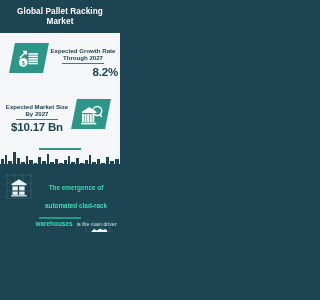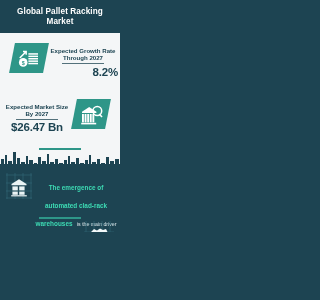--- a/index.html
+++ b/index.html
@@ -147,21 +147,21 @@
           <rect x="10.8" y="10.0" width="1.9" height="8.4"></rect>
           <rect x="13.4" y="10.0" width="1.9" height="8.4"></rect>
           <rect x="2.2" y="18.8" width="15.0" height="1.6"></rect>
           <circle cx="18.3" cy="7.0" r="4.4" fill="none" stroke="#ffffff" stroke-width="1.5"></circle>
           <rect x="20.9" y="9.6" width="1.5" height="4.0" transform="rotate(-45 21.6 11.6)"></rect>
         </g>
       </svg>
     </div>
     <div class="lbl2">Expected Market Size By 2027</div>
     <div class="rule rule2"></div>
-    <div class="val2">$26.47 Bn</div>
+    <div class="val2">$10.17 Bn</div>
   </div>
 
   <div class="divider"></div>
 
   <div class="skyline">
     <svg width="120" height="22" viewBox="0 0 120 22" preserveAspectRatio="none">
       <g fill="#1d4452">
         <rect x="0" y="14" width="120" height="8"></rect>
         <rect x="1" y="9" width="3" height="13"></rect>
         <rect x="5" y="5" width="2" height="17"></rect>

